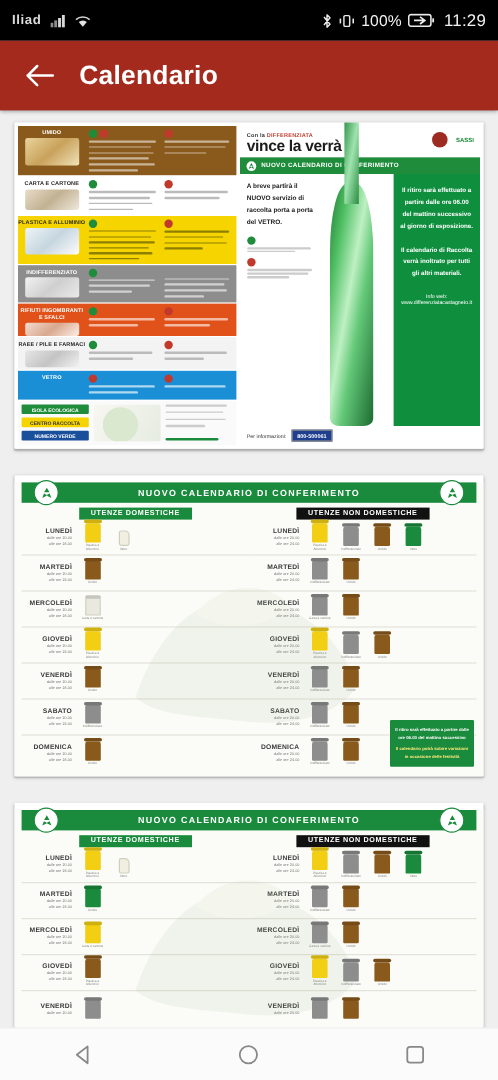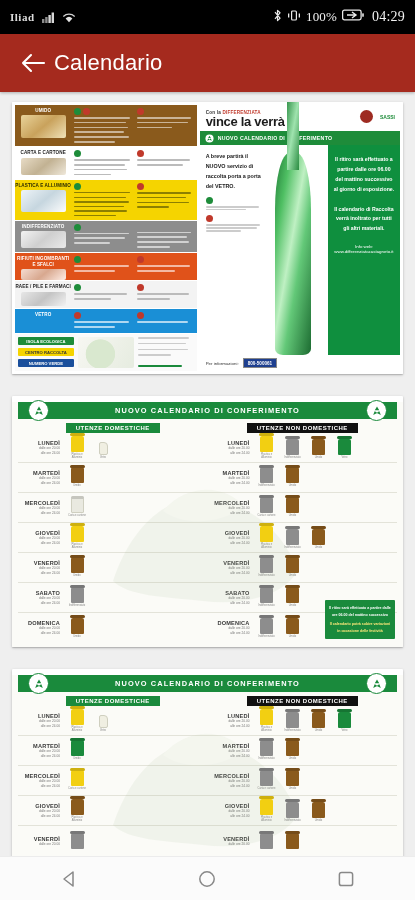--- a/index.html
+++ b/index.html
@@ -8,38 +8,38 @@
     font-family: "Liberation Sans", sans-serif;
     background: #efefef;
     overflow: hidden;
   }
   #app { position: relative; width: 415px; height: 900px; display: flex; flex-direction: column; }
 
   
   .statusbar {
     height: 34px; background: #000; color: #f2f2f2;
     display: flex; align-items: center; padding: 0 10px;
-    font-size: 12.5px; letter-spacing: .2px; flex: 0 0 34px; font-family: Liberation Serif, serif;
+    font-size: 12.5px; letter-spacing: .2px; flex: 0 0 34px;
   }
   .sb-left { display: flex; align-items: center; gap: 7px; }
   .sb-carrier { font-size: 11px; font-weight: bold; letter-spacing: .5px; color: #dcdcdc; }
-  .sb-right { margin-left: auto; display: flex; gap: 5px; }
+  .sb-right { margin-left: auto; display: flex; align-items: center; gap: 5px; }
   .sb-pct { font-size: 13px; font-weight: 500; }
   .sb-time { font-size: 14px; margin-left: 3px; }
   svg.ic { display: block; }
 
   
   .appbar {
     background: #a52a1e; height: 58px; flex: 0 0 58px;
     display: flex; align-items: center; padding: 0 12px;
     box-shadow: 0 1px 3px rgba(0,0,0,.28);
     position: relative; z-index: 5;
   }
   .back-btn { width: 42px; height: 42px; display: flex; align-items: center; justify-content: center; cursor: pointer; }
-  .appbar-title { color: #fff; font-size: 22px; font-weight: 400; letter-spacing: .2px; }
+  .appbar-title { color: #fff; font-size: 22px; font-weight: 700; margin-left: 12px; letter-spacing: .2px; }
 
   
   .scroll { flex: 1 1 auto; overflow: hidden; padding: 10px 0 0 0; background: #efefef; position: relative; }
   .card {
     background: #fff; margin: 0 12px 22px 12px;
     box-shadow: 0 1px 3px rgba(0,0,0,.22), 0 1px 1px rgba(0,0,0,.12);
     border-radius: 1px; overflow: hidden; position: relative;
   }
 
   
@@ -194,21 +194,21 @@
         </svg>
       </span>
       <span class="sb-pct">100%</span>
       <span>
         <svg class="ic" width="22" height="12" viewBox="0 0 22 12">
           <rect x="0.6" y="1.2" width="18.5" height="9.6" rx="1.8" stroke="#eaeaea" stroke-width="1.3" fill="none"></rect>
           <rect x="20.2" y="4.2" width="1.6" height="3.6" rx="0.6" fill="#eaeaea"></rect>
           <path d="M5 6 h9 M10 3 l4 3 l-4 3" stroke="#eaeaea" stroke-width="1.4" fill="none"></path>
         </svg>
       </span>
-      <span class="sb-time">04:29</span>
+      <span class="sb-time">11:29</span>
     </div>
   </div>
 
   <div class="appbar">
     <div class="back-btn">
       <svg width="26" height="22" viewBox="0 0 26 22">
         <path d="M24 11 H3 M11 3 L3 11 L11 19" stroke="#fff" stroke-width="2.1" fill="none" stroke-linecap="round" stroke-linejoin="round"></path>
       </svg>
     </div>
     <div class="appbar-title">Calendario</div>

